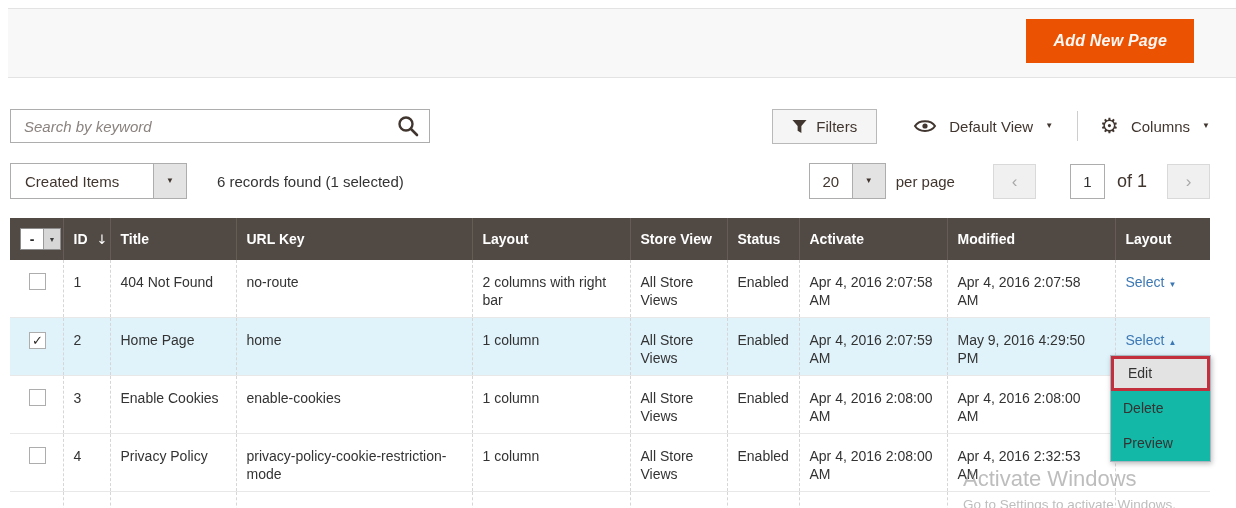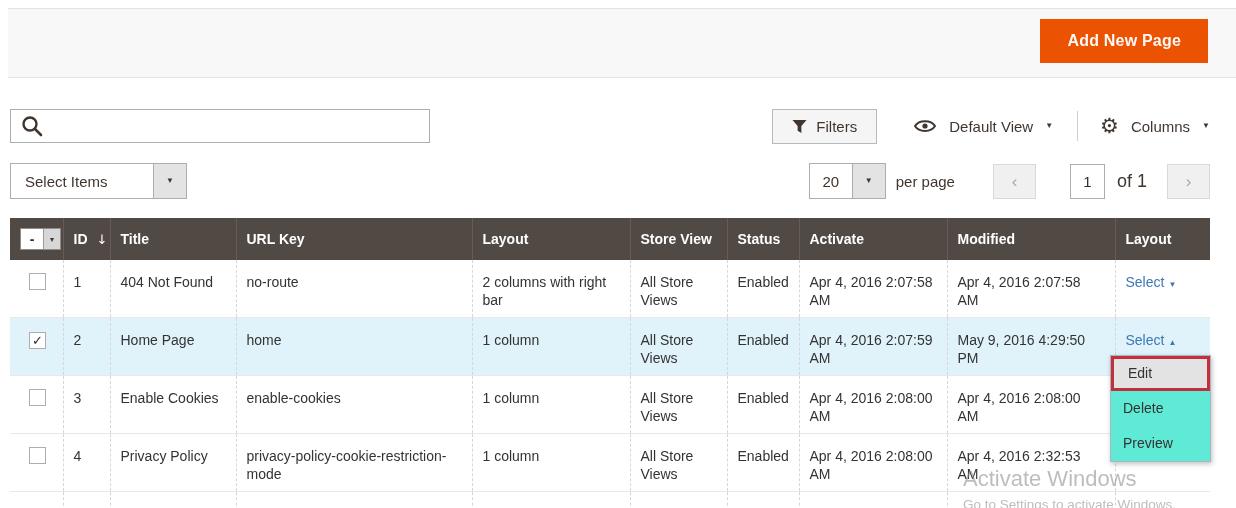--- a/index.html
+++ b/index.html
@@ -2,23 +2,23 @@
 <html><head>
 <meta charset="utf-8">
 <style>
   * { margin:0; padding:0; box-sizing:border-box; }
   body { background:#fff; font-family:"Liberation Sans","DejaVu Sans",sans-serif; }
   .screen { position:relative; width:1236px; height:508px; background:#fff; overflow:hidden; color:#41362f; }
 
   
   .page-header-band { position:absolute; top:8px; left:8px; right:0; height:70px;
     background:#f8f8f8; border-top:1px solid #e3e3e3; border-bottom:1px solid #e3e3e3; }
-  .btn-primary { position:absolute; top:10px; right:28px; height:44px; padding:0 26px;
+  .btn-primary { position:absolute; top:10px; right:42px; height:44px; padding:0 26px;
     background:#eb5202; border:1px solid #eb5202; color:#fdf8f4; font-size:16px; font-weight:700;
-    font-family:inherit; letter-spacing:.2px; cursor:pointer; }
+    font-family:inherit; letter-spacing:.2px; cursor:pointer;font-style:italic; }
 
   
   .toolbar-row { position:absolute; top:108px; left:10px; right:26px; height:36px;
     display:flex; justify-content:space-between; align-items:center; }
   .search-box { display:flex; align-items:center; width:420px; height:34px; border:1px solid #adadad; background:#fff; }
   .search-box input { flex:1; border:0; outline:none; height:30px; padding:0 10px 0 13px;
     font-size:15px; font-family:inherit; color:#303030; }
   .search-box input::placeholder { font-style:italic; color:#8a837f; opacity:1; }
   .search-icon-btn { width:42px; height:32px; background:none; border:0; display:flex; align-items:center; justify-content:center; cursor:pointer; }
   .toolbar-right { display:flex; align-items:center; }
@@ -70,41 +70,42 @@
 
   .checkbox { display:inline-block; width:17px; height:17px; margin-left:9px; border:1px solid #adadad; background:#fff;
     text-align:center; line-height:15px; font-size:13px; color:#2e2a26; cursor:pointer; font-family:"DejaVu Sans",sans-serif; }
   .select-link { color:#3c78b4; text-decoration:none; font-size:14px; cursor:pointer; white-space:nowrap; }
   .select-link .caret { color:#3c78b4; font-size:8px; margin-left:4px; }
   tr.partial td { height:40px; border-bottom:0; }
 
   
   .action-menu { position:absolute; top:355px; left:1110px; width:101px; background:#fff;
     border:1px solid #aab6bf; box-shadow:1px 2px 5px rgba(0,0,0,.25); z-index:10; }
-  .menu-item { height:35px; line-height:35px; padding:0 12px; font-size:14px; color:#333; cursor:pointer; background:#5eead4; }
+  .menu-item { height:35px; line-height:35px; padding:0 12px; font-size:14px; color:#333; cursor:pointer; background:#14b8a6; }
   .menu-item.highlighted { background:#e3e3e3; border:3px solid #c2303e; line-height:29px; padding:0 14px; }
 
   
   .watermark { position:absolute; left:963px; top:466px; z-index:5; pointer-events:none; }
   .watermark .wm1 { font-size:22px; color:rgba(135,135,135,.55); }
   .watermark .wm2 { font-size:13.5px; color:rgba(135,135,135,.55); margin-top:5px; }
 
   svg { display:block; }
 </style>
 </head>
 <body>
 
 <div class="screen">
 
   <div class="page-header-band">
     <button class="btn-primary">Add New Page</button>
   </div>
 
   <div class="toolbar-row">
     <div class="search-box">
+      <input type="text" placeholder="Search by keyword" style="">
       <button class="search-icon-btn">
         <span>
           <svg width="22" height="22" viewBox="0 0 22 22">
             <circle cx="9" cy="9" r="6.5" fill="none" stroke="#41362f" stroke-width="2.4"></circle>
             <line x1="14" y1="14" x2="20" y2="20" stroke="#41362f" stroke-width="2.6" stroke-linecap="round"></line>
           </svg>
         </span>
       </button>
     </div>
     <div class="toolbar-right">
@@ -130,25 +131,26 @@
       <div class="ctl cols">
         <span class="gear-glyph">⚙</span>
         <span>Columns</span>
         <span class="caret">▼</span>
       </div>
     </div>
   </div>
 
   <div class="actions-row">
     <div class="split-select mass-select">
-      <span class="val">Select Items</span>
+      <span class="val">Created Items</span>
       <span class="caret-box">
         <span class="caret">▼</span>
       </span>
     </div>
+    <span class="records">6 records found (1 selected)</span>
     <span class="flex-spacer"></span>
     <div class="split-select per-page-select">
       <span class="val">20</span>
       <span class="caret-box">
         <span class="caret">▼</span>
       </span>
     </div>
     <span class="per-page-label">per page</span>
     <button class="page-btn prev">‹</button>
     <input class="page-input" value="1" style="">

